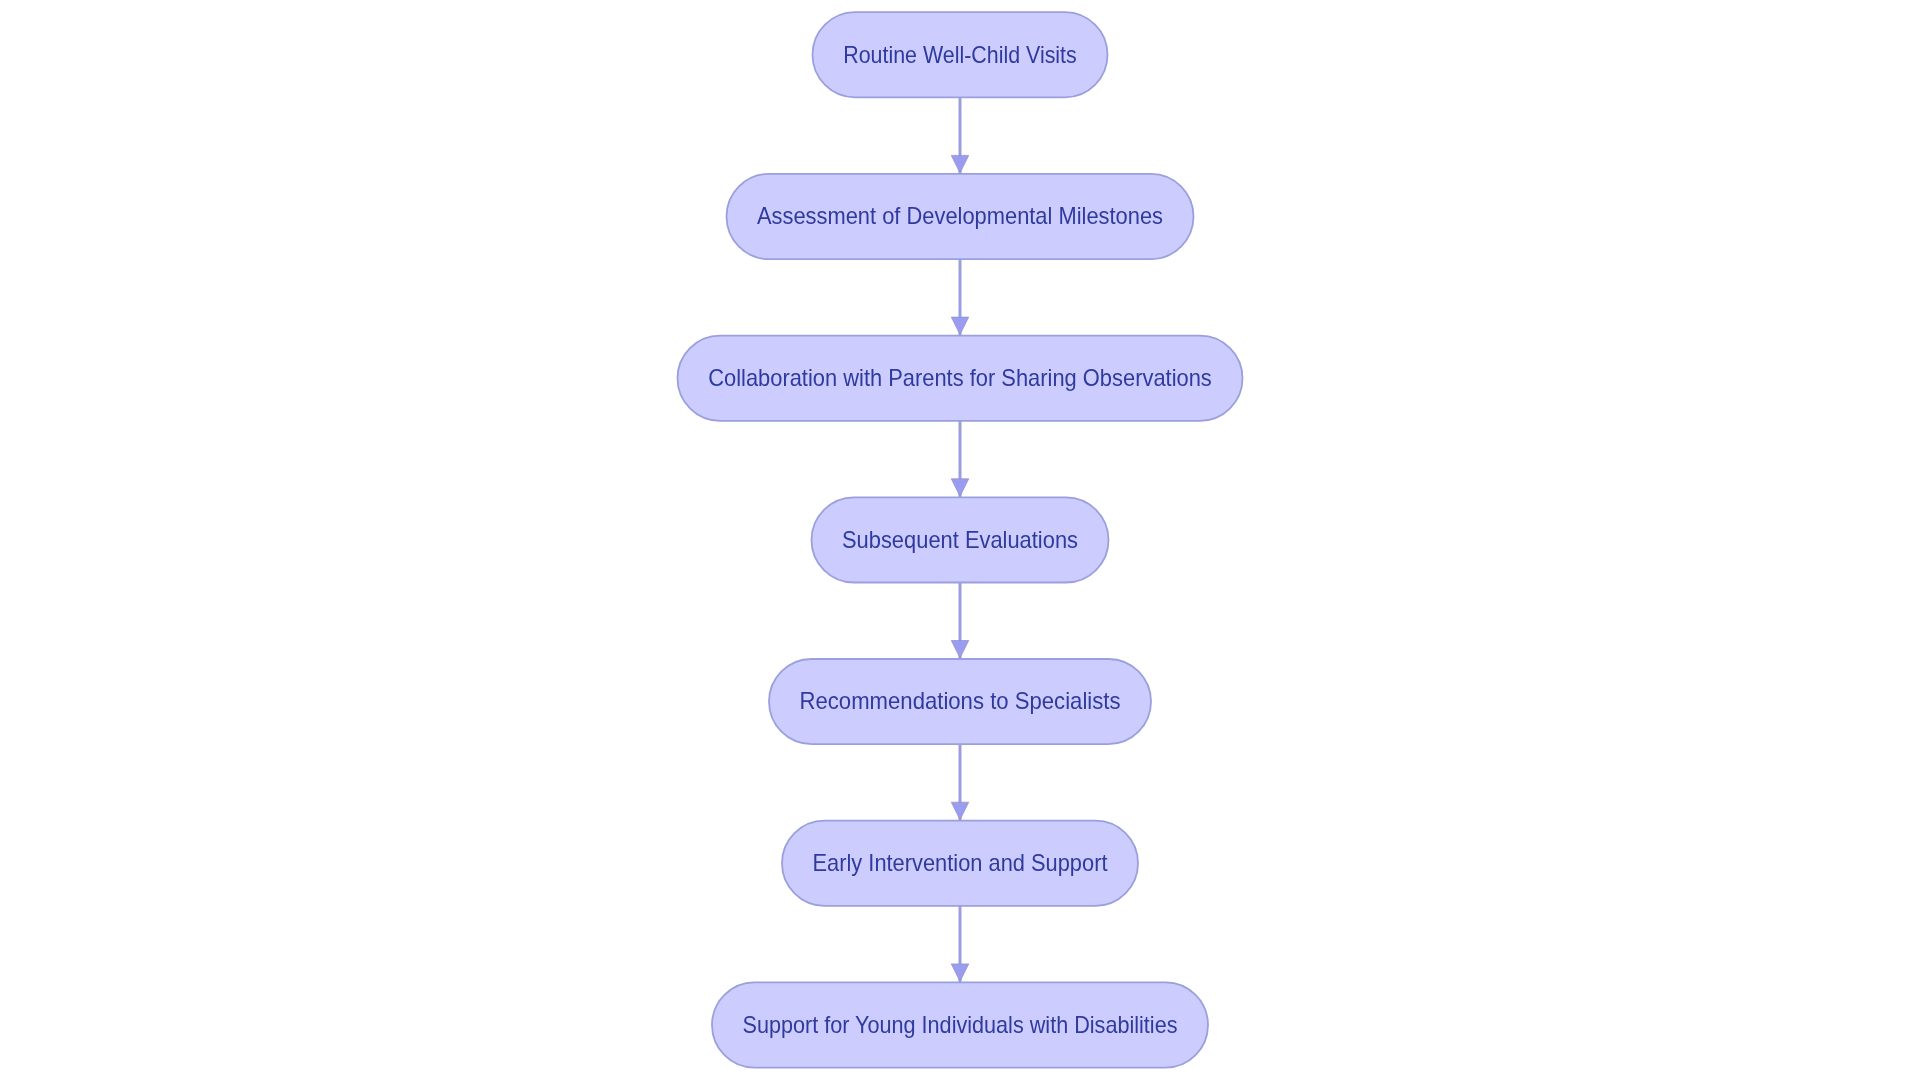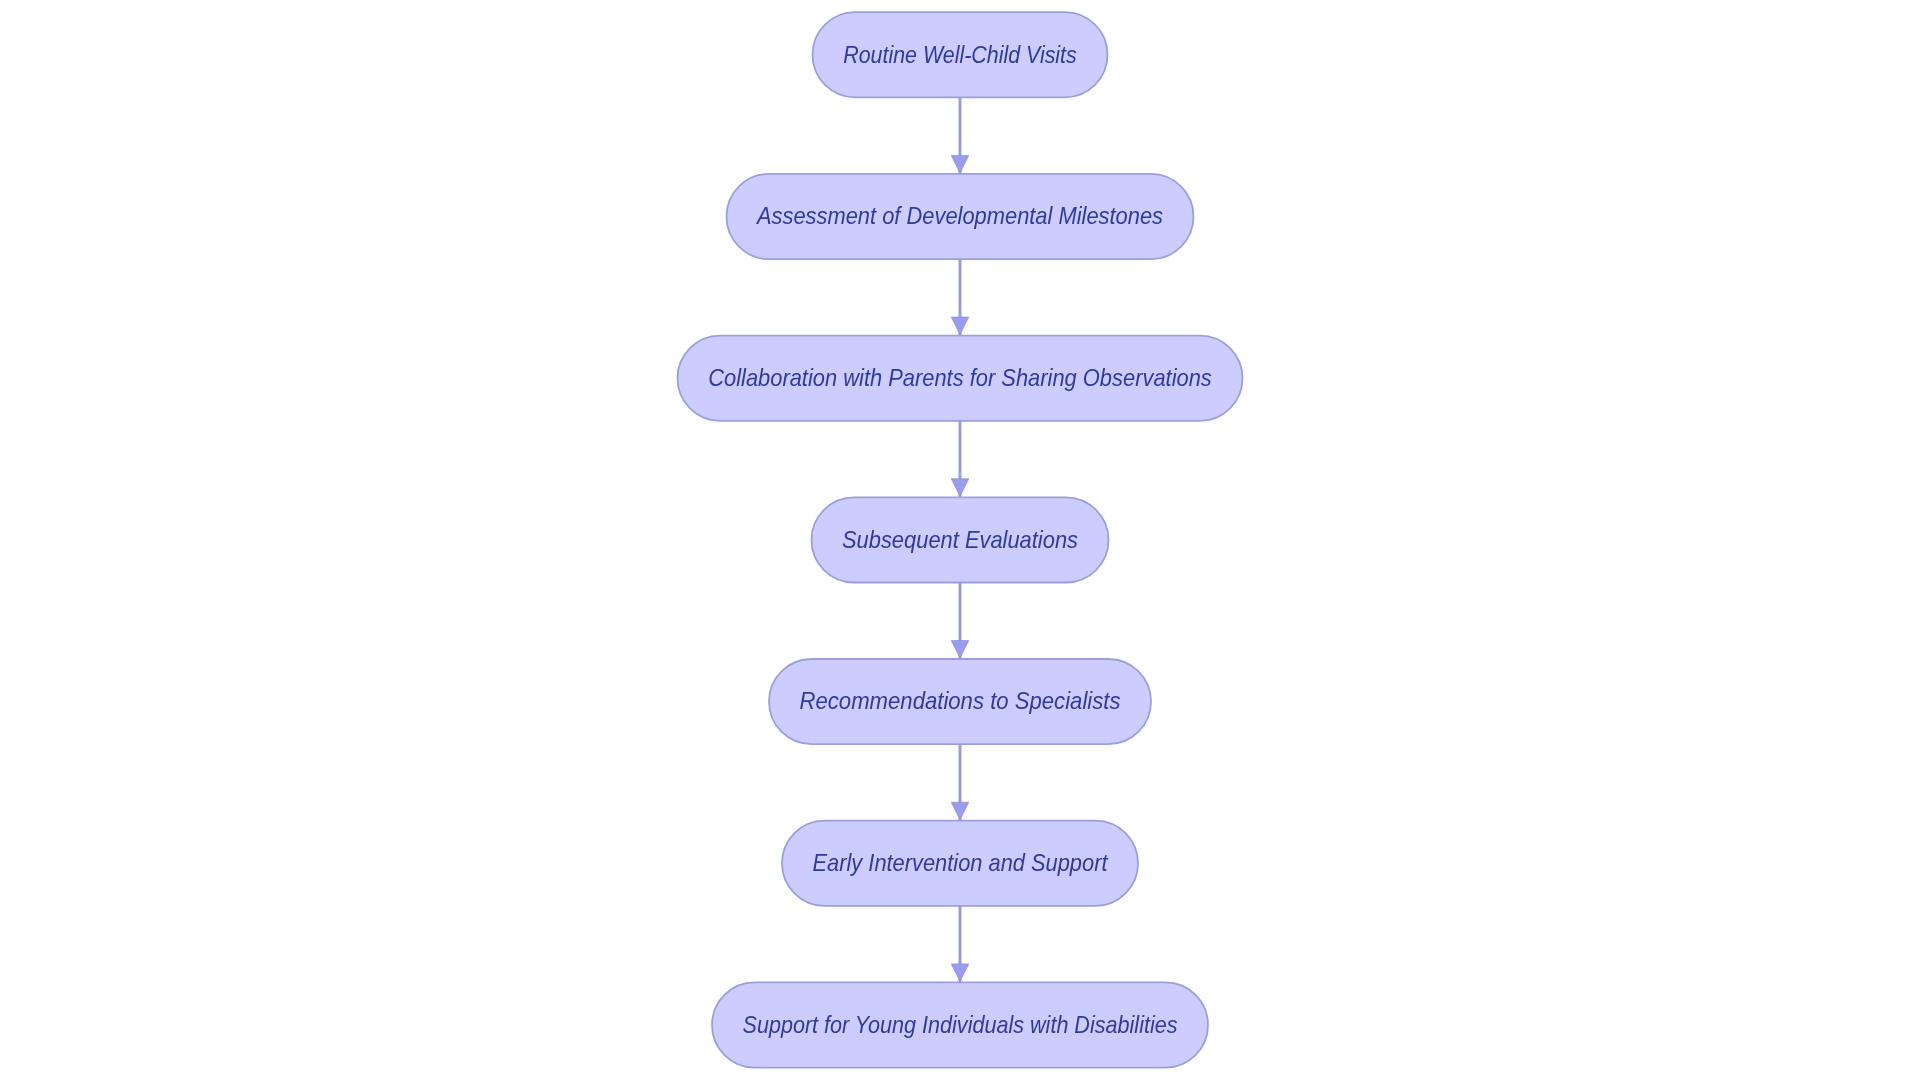--- a/index.html
+++ b/index.html
@@ -1,19 +1,19 @@
 <!DOCTYPE html>
 <html><head>
 <meta charset="utf-8">
 <title>Flowchart</title>
 <style>
   html,body{margin:0;padding:0;}
   body{width:1920px;height:1080px;background:#ffffff;overflow:hidden;
        font-family:"Liberation Sans",sans-serif;}
-  #flowchart{position:relative;width:1920px;height:1080px;background:#ffffff;font-style:italic;}
+  #flowchart{position:relative;width:1920px;height:1080px;background:#ffffff;}
   svg.fc{position:absolute;left:0;top:0;width:1920px;height:1080px;display:block;}
   .node-rect{fill:#ccccff;stroke:#9aa0dc;stroke-width:1.8px;}
   .node-label{fill:#2f3a9e;filter:opacity(1);
               font-family:"Liberation Sans",sans-serif;font-size:23.2px;
               text-anchor:middle;white-space:pre;}
   .edge-line{stroke:#9a9ede;stroke-width:3px;fill:none;stroke-linecap:butt;}
   .arrow-head{fill:#9a9cf0;stroke:#8e8ed0;stroke-width:0.7px;stroke-linejoin:miter;}
 </style>
 </head>
 <body>

